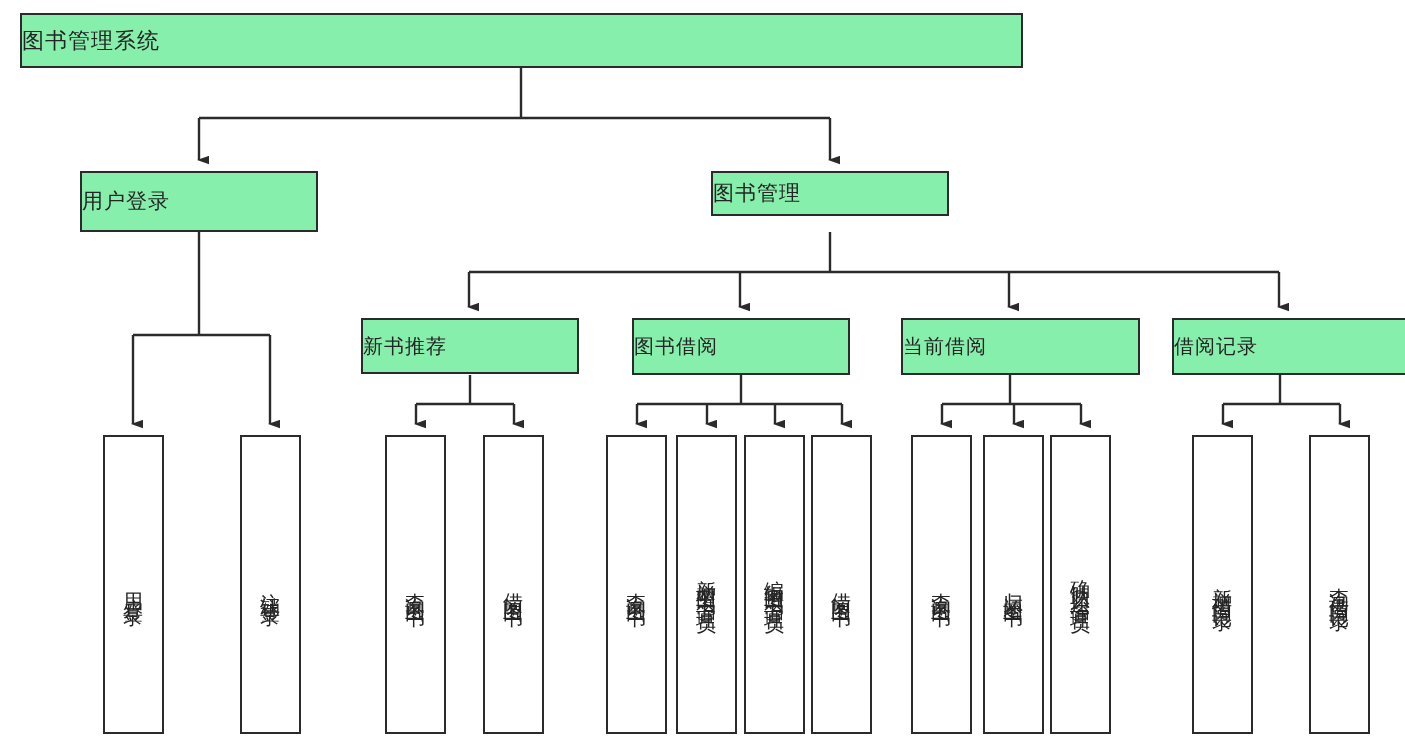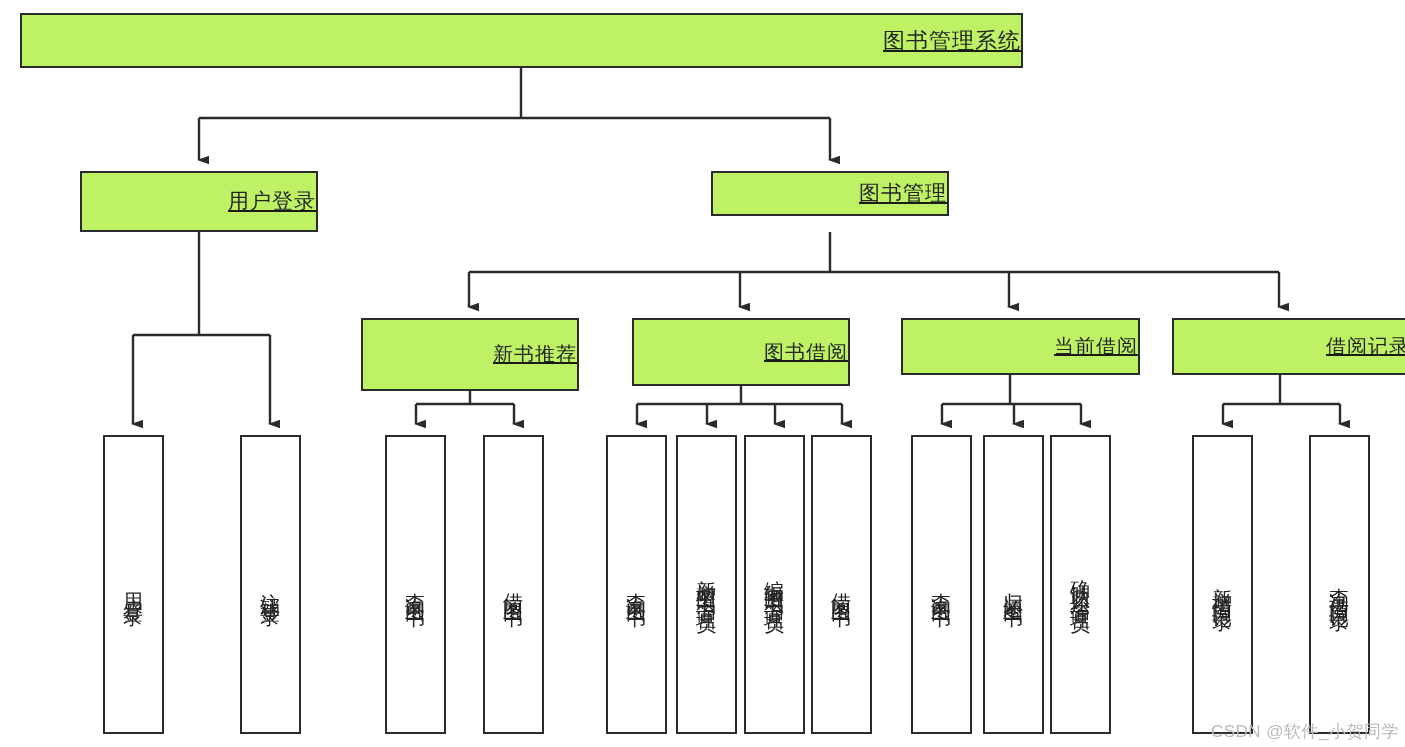--- a/index.html
+++ b/index.html
@@ -20,27 +20,26 @@
   #diagram-svg {
     position: absolute;
     left: 0;
     top: 0;
     width: 1405px;
     height: 747px;
   }
   .node-box {
     position: absolute;
     box-sizing: border-box;
-    background: #bef264;
+    background: #86efac;
     border: 2px solid #2b2b2b;
     display: flex;
     align-items: center;
-    justify-content: flex-end;
+    justify-content: flex-start;
     color: #1a1a1a;
-    text-decoration: underline;
   }
   .node-label-h {
     font-size: 21px;
     line-height: 1.15;
     letter-spacing: 1px;
     white-space: nowrap;
     color: #242424;
   }
   .node-box.root .node-label-h { font-size: 22px; }
   .node-box.lvl1 .node-label-h { font-size: 21px; }
@@ -135,24 +134,24 @@
     <span class="node-label-h">图书管理系统</span>
   </div>
 
   <div class="node-box lvl1" style="left:80px; top:171px; width:238px; height:61px;">
     <span class="node-label-h">用户登录</span>
   </div>
   <div class="node-box lvl1" style="left:711px; top:171px; width:238px; height:45px;">
     <span class="node-label-h">图书管理</span>
   </div>
 
-  <div class="node-box lvl2" style="left:361px; top:318px; width:218px; height:73px;">
+  <div class="node-box lvl2" style="left:361px; top:318px; width:218px; height:56px;">
     <span class="node-label-h">新书推荐</span>
   </div>
-  <div class="node-box lvl2" style="left:632px; top:318px; width:218px; height:68px;">
+  <div class="node-box lvl2" style="left:632px; top:318px; width:218px; height:57px;">
     <span class="node-label-h">图书借阅</span>
   </div>
   <div class="node-box lvl2" style="left:901px; top:318px; width:239px; height:57px;">
     <span class="node-label-h">当前借阅</span>
   </div>
   <div class="node-box lvl2" style="left:1172px; top:318px; width:240px; height:57px;">
     <span class="node-label-h">借阅记录</span>
   </div>
 
   <div class="leaf-box" style="left:103px; top:435px; width:61px; height:299px;">
@@ -188,14 +187,13 @@
   <div class="leaf-box" style="left:1050px; top:435px; width:61px; height:299px;">
     <span class="leaf-label-v">确认归还（管理员）</span>
   </div>
   <div class="leaf-box" style="left:1192px; top:435px; width:61px; height:299px;">
     <span class="leaf-label-v">新增借阅记录</span>
   </div>
   <div class="leaf-box" style="left:1309px; top:435px; width:61px; height:299px;">
     <span class="leaf-label-v">查询借阅记录</span>
   </div>
 
-  <div class="watermark">CSDN @软件_小贺同学</div>
 </div>
 
 </body></html>

